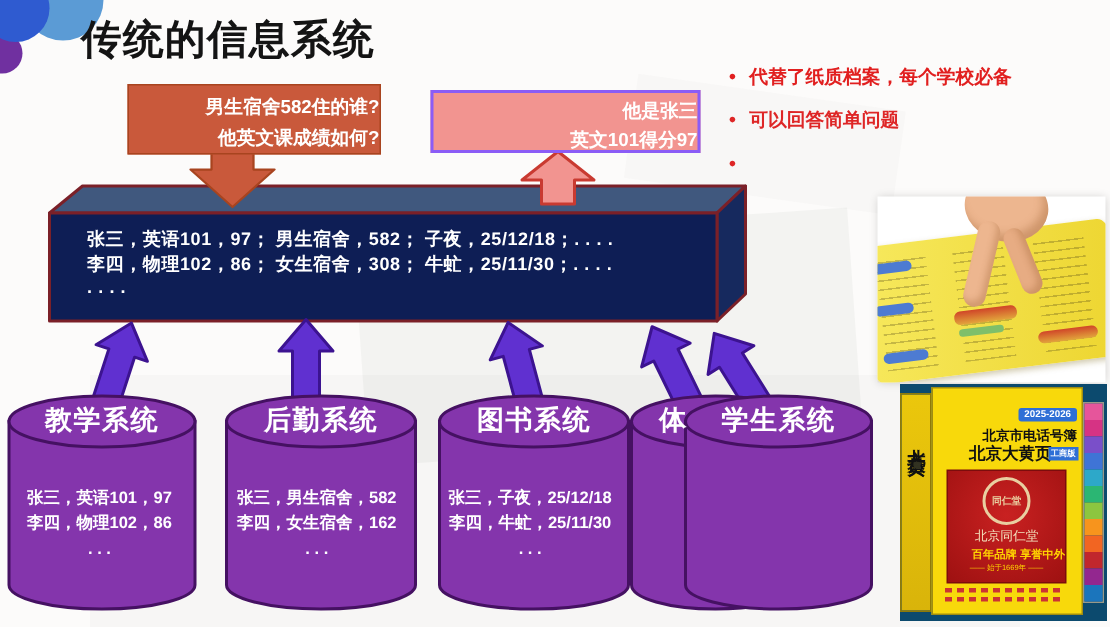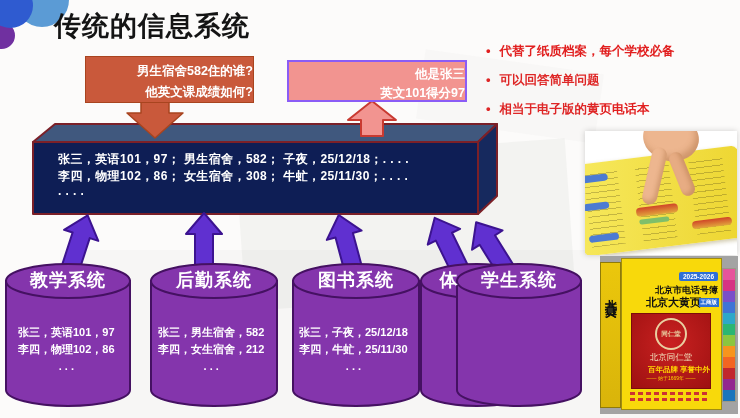--- a/index.html
+++ b/index.html
@@ -62,21 +62,21 @@
   .hand-part { position:absolute; background:#EDB68F; }
   .palm { left:58px; top:-16px; width:56px; height:46px; border-radius:50%;
     transform:rotate(10deg); box-shadow:inset -4px -4px 6px rgba(150,90,40,.35); }
   .finger-a { left:62px; top:16px; width:15px; height:58px; border-radius:8px;
     transform:rotate(13deg); box-shadow:inset -3px -3px 4px rgba(150,90,40,.3); }
   .finger-b { left:90px; top:20px; width:14px; height:46px; border-radius:8px;
     transform:rotate(-22deg); background:#E7AC83; box-shadow:inset -3px -3px 4px rgba(150,90,40,.3); }
 
   
   .book { position:absolute; left:600px; top:256px; width:138px; height:158px;
-    background:#a3a3a3; z-index:3; }
+    background:#0c4a6e; z-index:3; }
   .spine { position:absolute; left:0; top:6px; width:21px; height:146px;
     background:linear-gradient(#EBC70C,#D9B40A); border:1px solid #8F7A08; box-sizing:border-box;
     display:flex; flex-direction:column; align-items:center; }
   .spine-title { writing-mode:vertical-rl; font-weight:900; font-size:12px; color:#111;
     letter-spacing:2px; margin-top:26px; }
   .spine-sub { writing-mode:vertical-rl; font-weight:bold; font-size:5px; color:#332; margin-top:4px; }
   .front { position:absolute; left:21px; top:2px; width:101px; height:152px;
     background:#F8D90B; border:1px solid #A08C10; box-sizing:border-box; }
   .year-chip { position:absolute; right:3px; top:13px; background:#2E6FD6; color:#fff;
     font-size:6.5px; font-weight:bold; padding:1px 4px; border-radius:2px; }
@@ -122,21 +122,20 @@
     <li>
       <span class="dot">•</span>
       <span>代替了纸质档案，每个学校必备</span>
     </li>
     <li>
       <span class="dot">•</span>
       <span>可以回答简单问题</span>
     </li>
     <li>
       <span class="dot">•</span>
-      <span>相当于电子版的黄页电话本</span>
     </li>
   </ul>
 
   <svg class="diagram" width="740" height="418" viewBox="0 0 740 418">
 
     <g>
       <rect x="240" y="150" width="330" height="150" fill="#6B7263" opacity="0.06" transform="rotate(-4 400 220)"></rect>
       <rect x="60" y="250" width="620" height="168" fill="#9AA0A6" opacity="0.05"></rect>
       <rect x="420" y="60" width="180" height="70" fill="#AAB0B6" opacity="0.05" transform="rotate(8 500 95)"></rect>
     </g>
@@ -206,21 +205,21 @@
   <div class="sys-label" style="left:436px;width:26px;">体</div>
   <div class="sys-label" style="left:457px;width:124px;">学生系统</div>
 
   <div class="sys-data" style="left:18px;">
     <div>张三，英语101，97</div>
     <div>李四，物理102，86</div>
     <div>. . .</div>
   </div>
   <div class="sys-data" style="left:158px;">
     <div>张三，男生宿舍，582</div>
-    <div>李四，女生宿舍，212</div>
+    <div>李四，女生宿舍，162</div>
     <div>. . .</div>
   </div>
   <div class="sys-data" style="left:299px;">
     <div>张三，子夜，25/12/18</div>
     <div>李四，牛虻，25/11/30</div>
     <div>. . .</div>
   </div>
 
   <div class="photo">
     <div class="yp-page">

